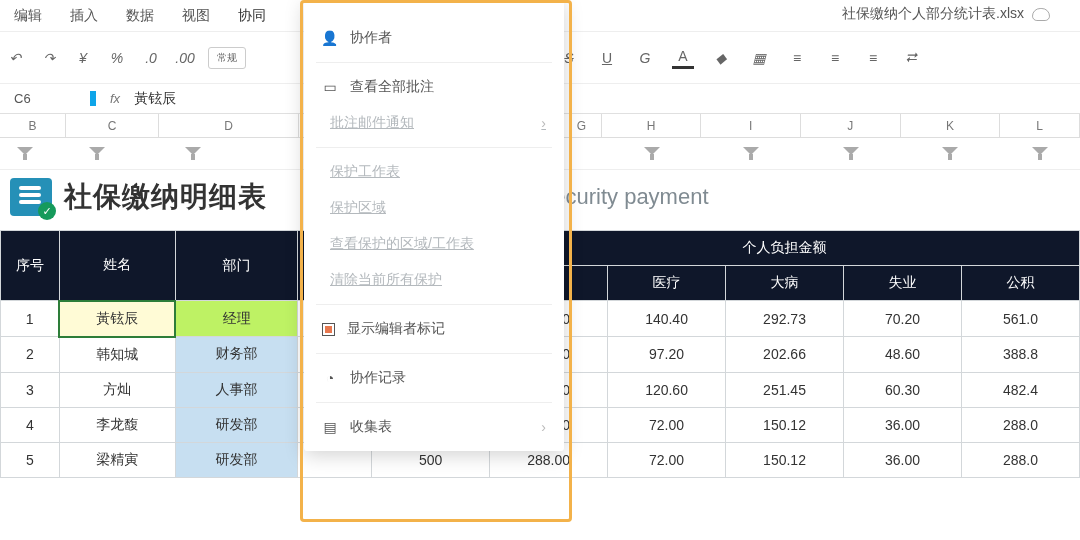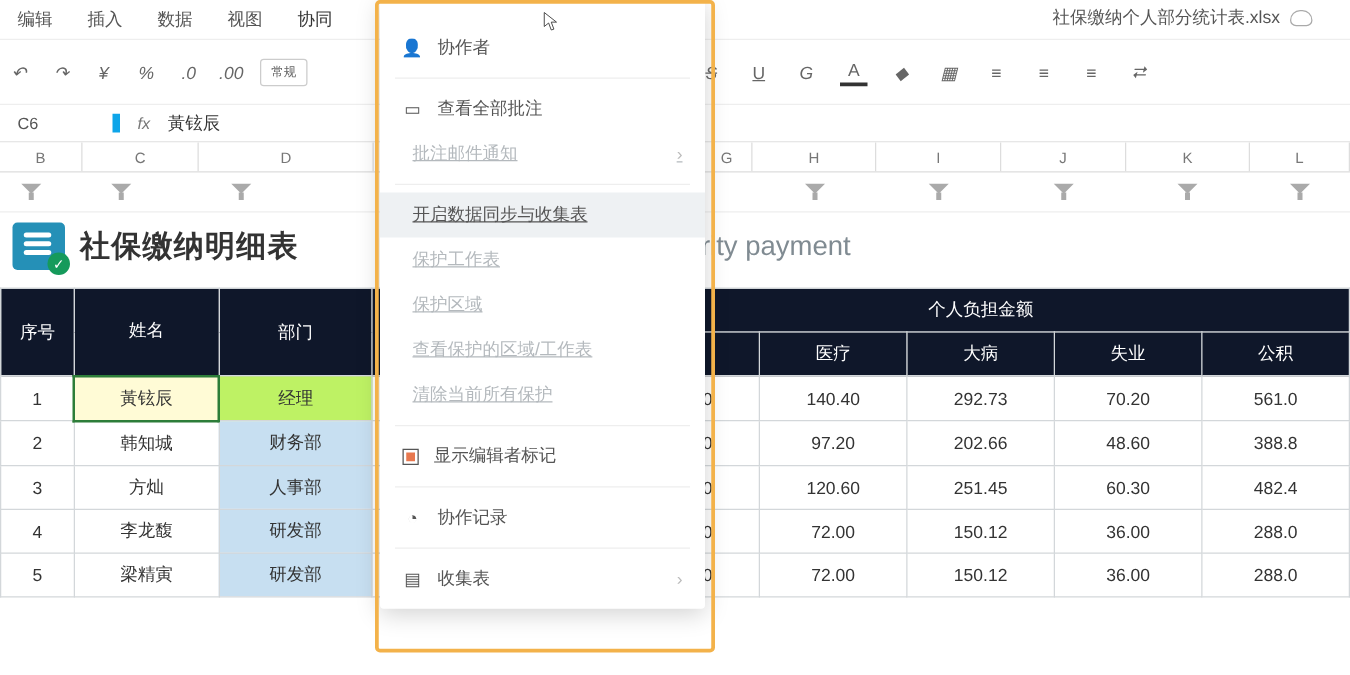--- a/index.html
+++ b/index.html
@@ -167,21 +167,21 @@
   .title-icon::before{
     content:"";position:absolute;left:9px;top:8px;width:22px;height:4px;background:#fff;border-radius:2px;
     box-shadow:0 7px 0 #fff,0 14px 0 #fff;
   }
   .title-icon::after{
     content:"✓";position:absolute;right:-4px;bottom:-4px;
     width:18px;height:18px;background:#159a5b;border-radius:50%;
     color:#fff;font-size:11px;display:flex;align-items:center;justify-content:center;
   }
   .title-text {
-    font-size:24px;font-weight:700;color:#333;letter-spacing:1px;
+    font-size:28px;font-weight:700;color:#333;letter-spacing:1px;
   }
   .subtitle {
     color:#808b92;font-size:22px;margin-left:240px;
   }
 
   
   table.data {
     border-collapse:collapse;
     width:100%;
   }
@@ -434,26 +434,20 @@
     <div class="dd-sep"></div>
     <div class="dd-item">
       <span class="dd-icon">▭</span>
       <span>查看全部批注</span>
     </div>
     <div class="dd-item disabled indent">
       <span>批注邮件通知</span>
       <span class="chev">›</span>
     </div>
     <div class="dd-sep"></div>
-    <div class="dd-item hover indent">
-      <span>开启数据同步与收集表</span>
-      <svg class="cursor-img" style="left:130px;top:8px;" viewBox="0 0 20 24">
-        <path d="M2 2 L2 18 L7 14 L10 22 L13 21 L10 13 L16 13 Z" fill="#fff" stroke="#333" stroke-width="1"></path>
-      </svg>
-    </div>
     <div class="dd-item disabled indent">
       <span>保护工作表</span>
     </div>
     <div class="dd-item disabled indent">
       <span>保护区域</span>
     </div>
     <div class="dd-item disabled indent">
       <span>查看保护的区域/工作表</span>
     </div>
     <div class="dd-item disabled indent">

